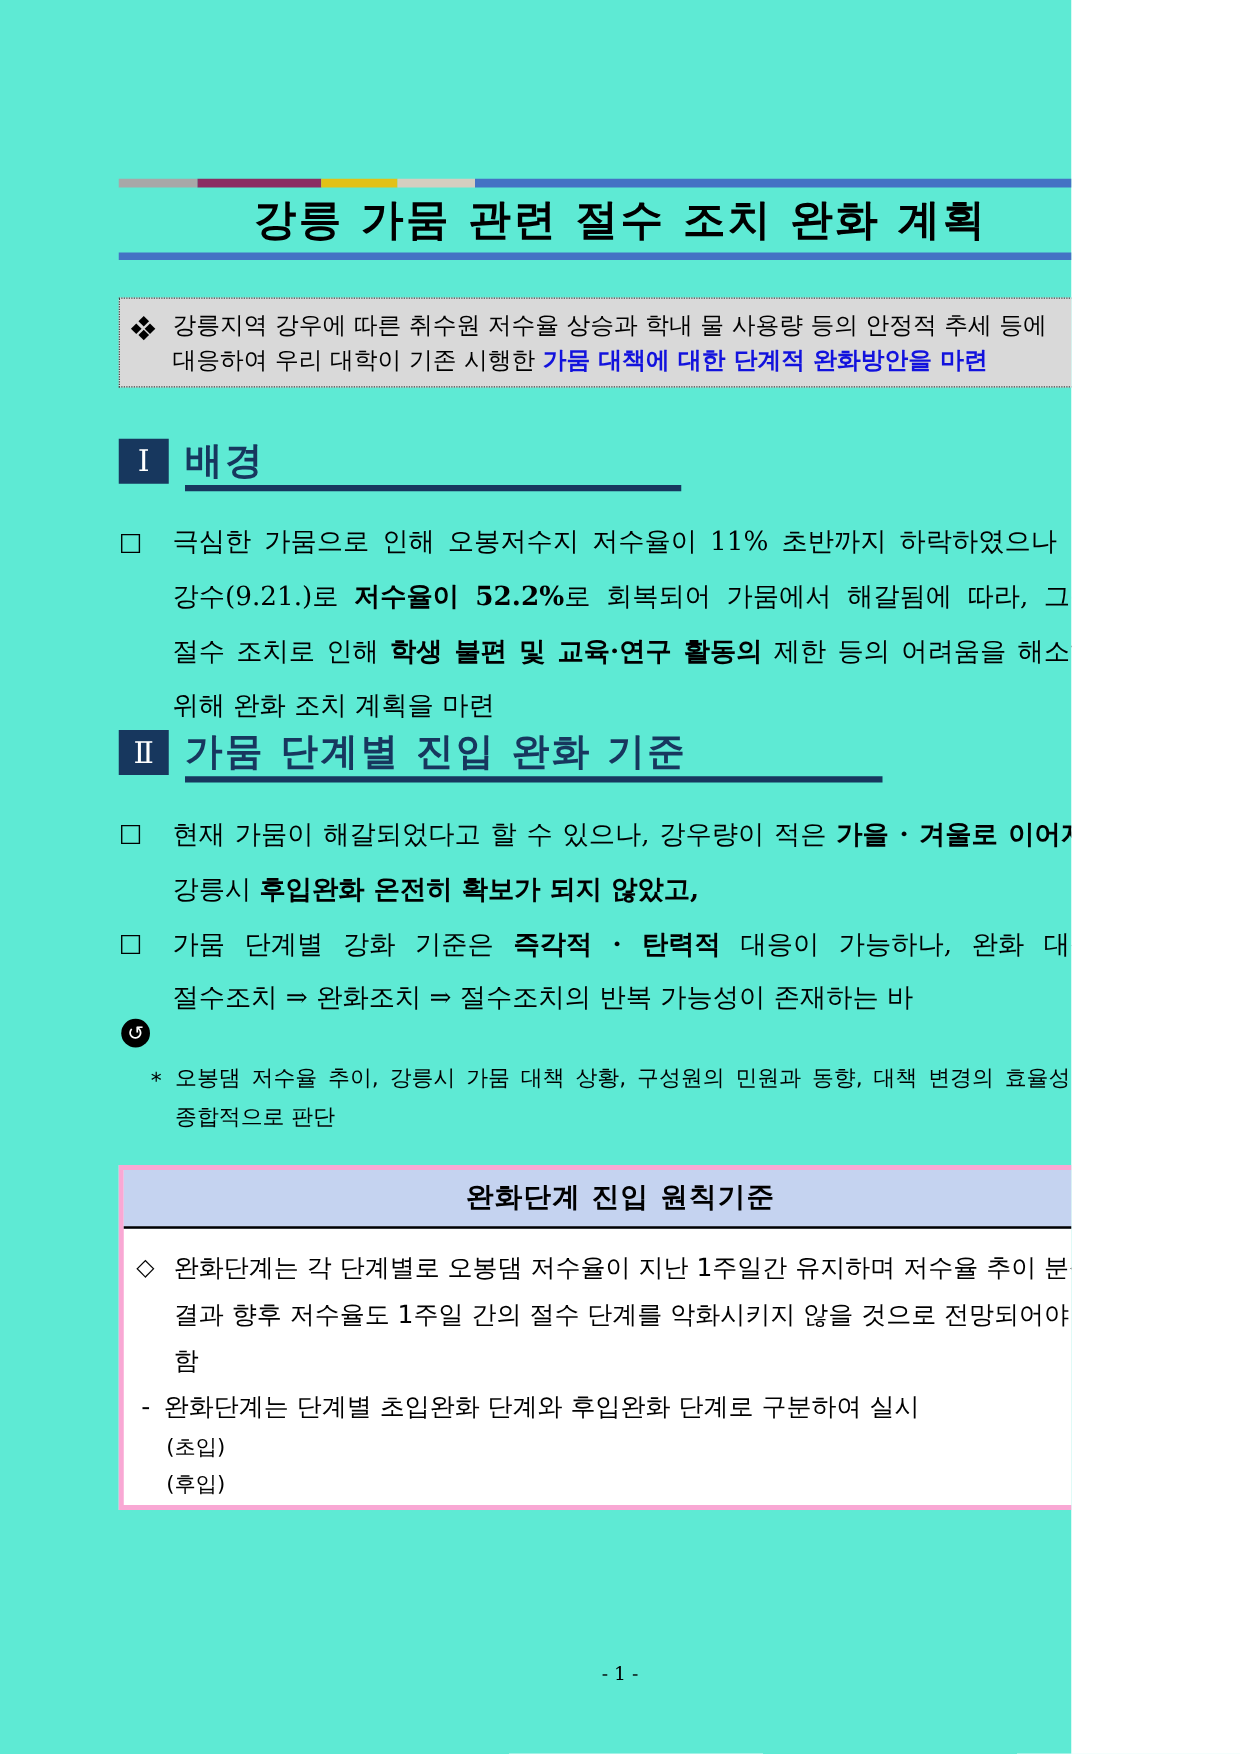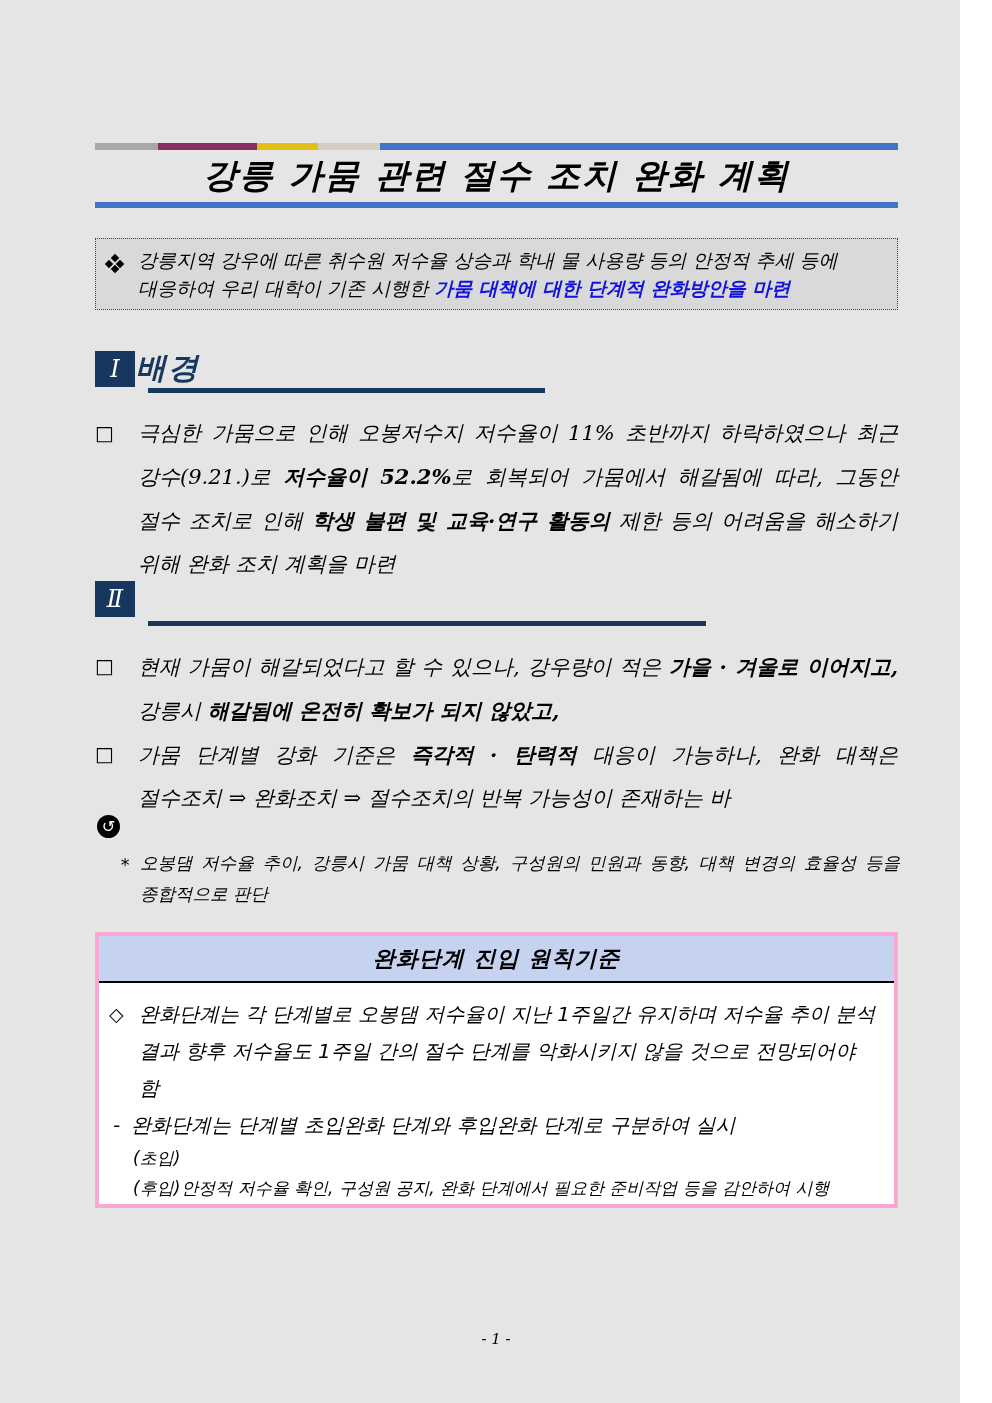--- a/index.html
+++ b/index.html
@@ -1,17 +1,17 @@
 <!DOCTYPE html>
 <html><head>
 <meta charset="utf-8">
 <style>
   html,body{margin:0;padding:0;background:#fff;}
-  .page{position:relative;width:960px;height:1403px;background:#e5e5e5;overflow:hidden;
-        font-family:"DejaVu Sans",sans-serif;color:#000;font-style:italic;}
+  .page{position:relative;width:857px;height:1403px;background:#5eead4;overflow:hidden;
+        font-family:"DejaVu Sans",sans-serif;color:#000;}
   .abs{position:absolute;}
   .content-x{left:95px;width:803px;}
 
   
   .bar{top:143px;height:7px;display:flex;}
   .bar span{height:7px;display:block;}
   .doc-title{top:153px;text-align:center;font-size:34px;font-weight:800;letter-spacing:2px;
              font-family:"DejaVu Sans",sans-serif;}
   .rule{top:202px;height:6px;}
 
@@ -28,21 +28,21 @@
   .dia4 i:nth-child(1){left:5.5px;top:0;}
   .dia4 i:nth-child(2){left:0;top:5.5px;}
   .dia4 i:nth-child(3){left:11px;top:5.5px;}
   .dia4 i:nth-child(4){left:5.5px;top:11px;}
 
   
   .sec-head{display:flex;align-items:center;}
   .sec1{top:348px;} .sec2{top:581px;}
   .badge{width:40px;height:36px;background:#17375e;color:#fff;text-align:center;line-height:36px;
          font-size:24px;font-family:"DejaVu Serif",serif;flex:0 0 40px;}
-  .sec-title{margin-left:1px;font-size:30px;font-weight:800;color:#17375e;letter-spacing:2px;}
+  .sec-title{margin-left:13px;font-size:30px;font-weight:800;color:#17375e;letter-spacing:2px;}
   .sec-underline{height:5px;background:#17375e;}
   .ul1{left:148px;top:388px;width:397px;}
   .ul2{left:148px;top:621px;width:558px;}
 
   
   .para{display:flex;font-family:"DejaVu Serif",serif;font-size:21px;line-height:43px;}
   .para .bullet-col{width:43px;flex:0 0 43px;font-size:20px;font-family:"DejaVu Sans",sans-serif;}
   .para .txt{flex:1;text-align:justify;word-break:keep-all;}
   .p-bg{top:412px;}
   .p-c1{top:645px;}
@@ -113,27 +113,28 @@
 
   <div class="abs content-x para p-bg">
     <div class="bullet-col">□</div>
     <div class="txt">
       <span>극심한 가뭄으로 인해 오봉저수지 저수율이 11% 초반까지 하락하였으나 최근 강수(9.21.)로 </span><span class="b">저수율이 52.2%</span><span>로 회복되어 가뭄에서 해갈됨에 따라, 그동안 절수 조치로 인해 </span><span class="b">학생 불편 및 교육·연구 활동의</span><span> 제한 등의 어려움을 해소하기 위해 완화 조치 계획을 마련</span>
     </div>
   </div>
 
   <div class="abs content-x sec-head sec2">
     <div class="badge">Ⅱ</div>
+    <div class="sec-title">가뭄 단계별 진입 완화 기준</div>
   </div>
   <div class="abs sec-underline ul2"></div>
 
   <div class="abs content-x para p-c1">
     <div class="bullet-col">□</div>
     <div class="txt">
-      <span>현재 가뭄이 해갈되었다고 할 수 있으나, 강우량이 적은 </span><span class="b">가을 · 겨울로 이어지고,</span><span> 강릉시 </span><span class="b">해갈됨에 온전히 확보가 되지 않았고,</span>
+      <span>현재 가뭄이 해갈되었다고 할 수 있으나, 강우량이 적은 </span><span class="b">가을 · 겨울로 이어지고,</span><span> 강릉시 </span><span class="b">후입완화 온전히 확보가 되지 않았고,</span>
     </div>
   </div>
 
   <div class="abs content-x para p-c2">
     <div class="bullet-col">□</div>
     <div class="txt">
       <span>가뭄 단계별 강화 기준은 </span><span class="b">즉각적 · 탄력적</span><span> 대응이 가능하나, 완화 대책은 절수조치 ⇒ 완화조치 ⇒ 절수조치의 반복 가능성이 존재하는 바</span>
     </div>
   </div>
 
@@ -155,20 +156,19 @@
       </div>
       <div class="pitem pi-2">
         <div class="bullet-col">-</div>
         <div class="txt">완화단계는 단계별 초입완화 단계와 후입완화 단계로 구분하여 실시</div>
       </div>
       <div class="pitem pi-sub">
         <div class="bullet-col">(초입)</div>
       </div>
       <div class="pitem pi-sub">
         <div class="bullet-col">(후입)</div>
-        <div class="txt">안정적 저수율 확인, 구성원 공지, 완화 단계에서 필요한 준비작업 등을 감안하여 시행</div>
       </div>
     </div>
   </div>
 
   <div class="abs footer">- 1 -</div>
 
 </div>
 
 </body></html>

